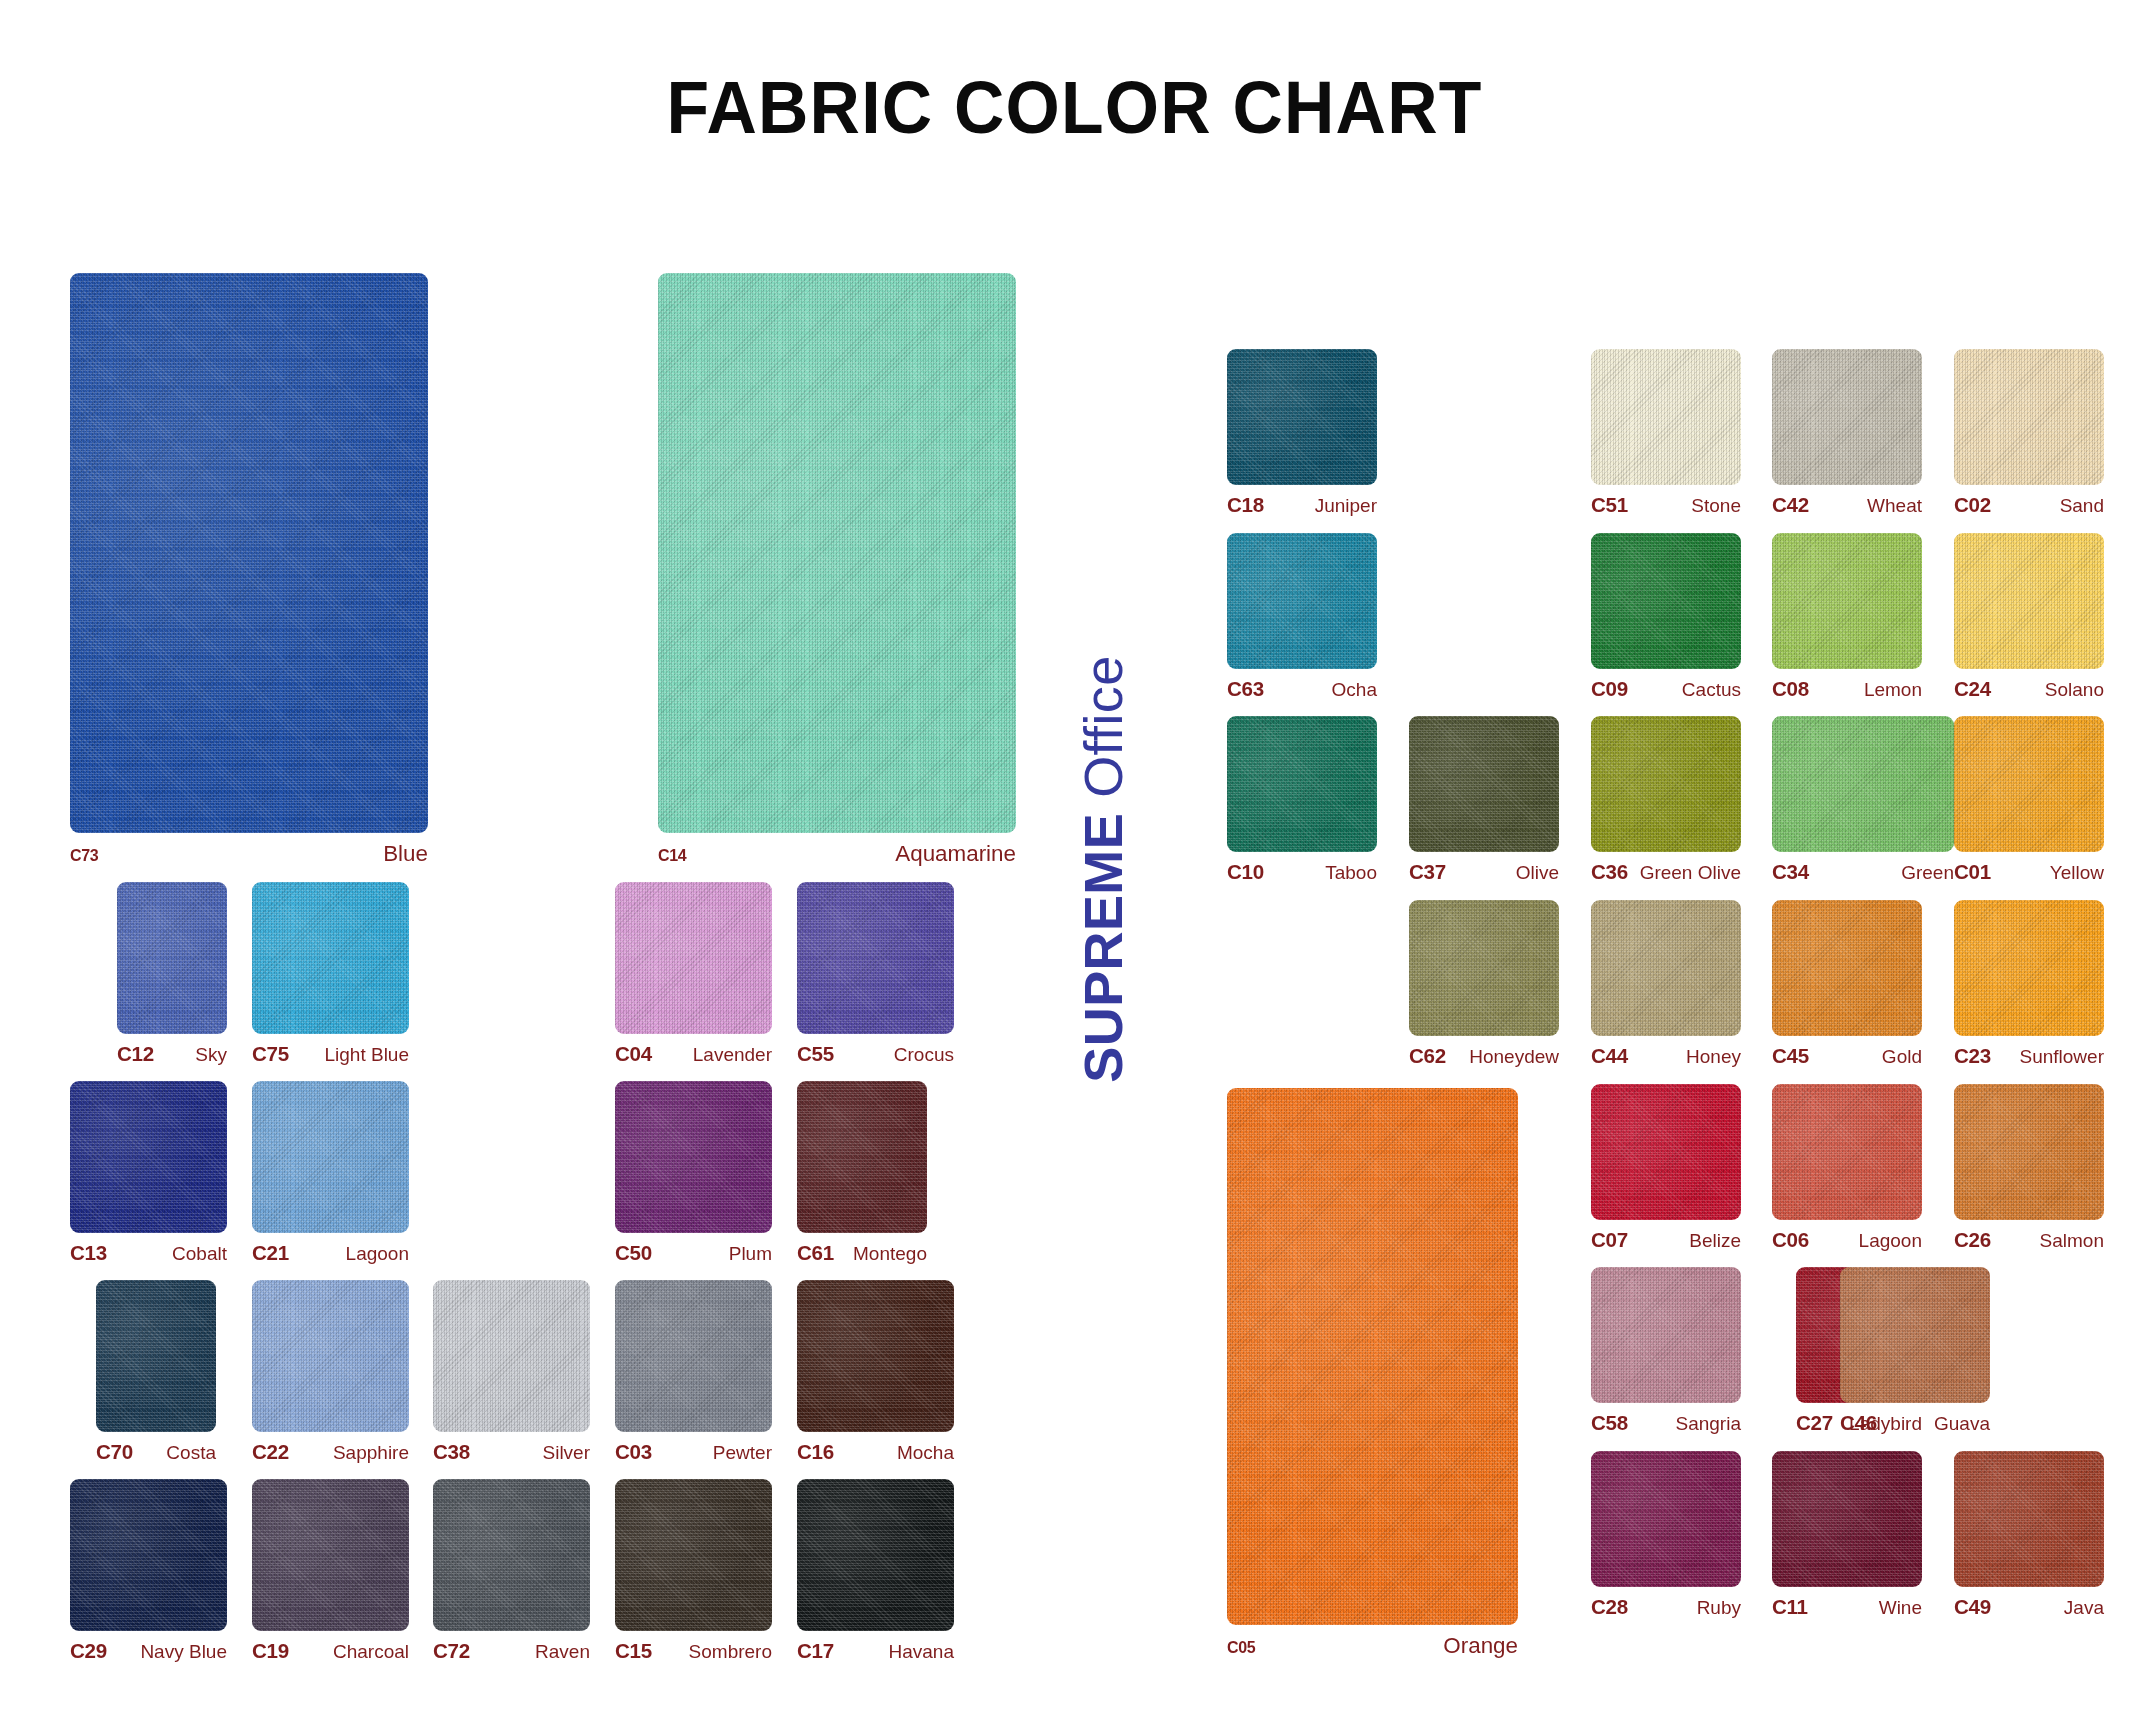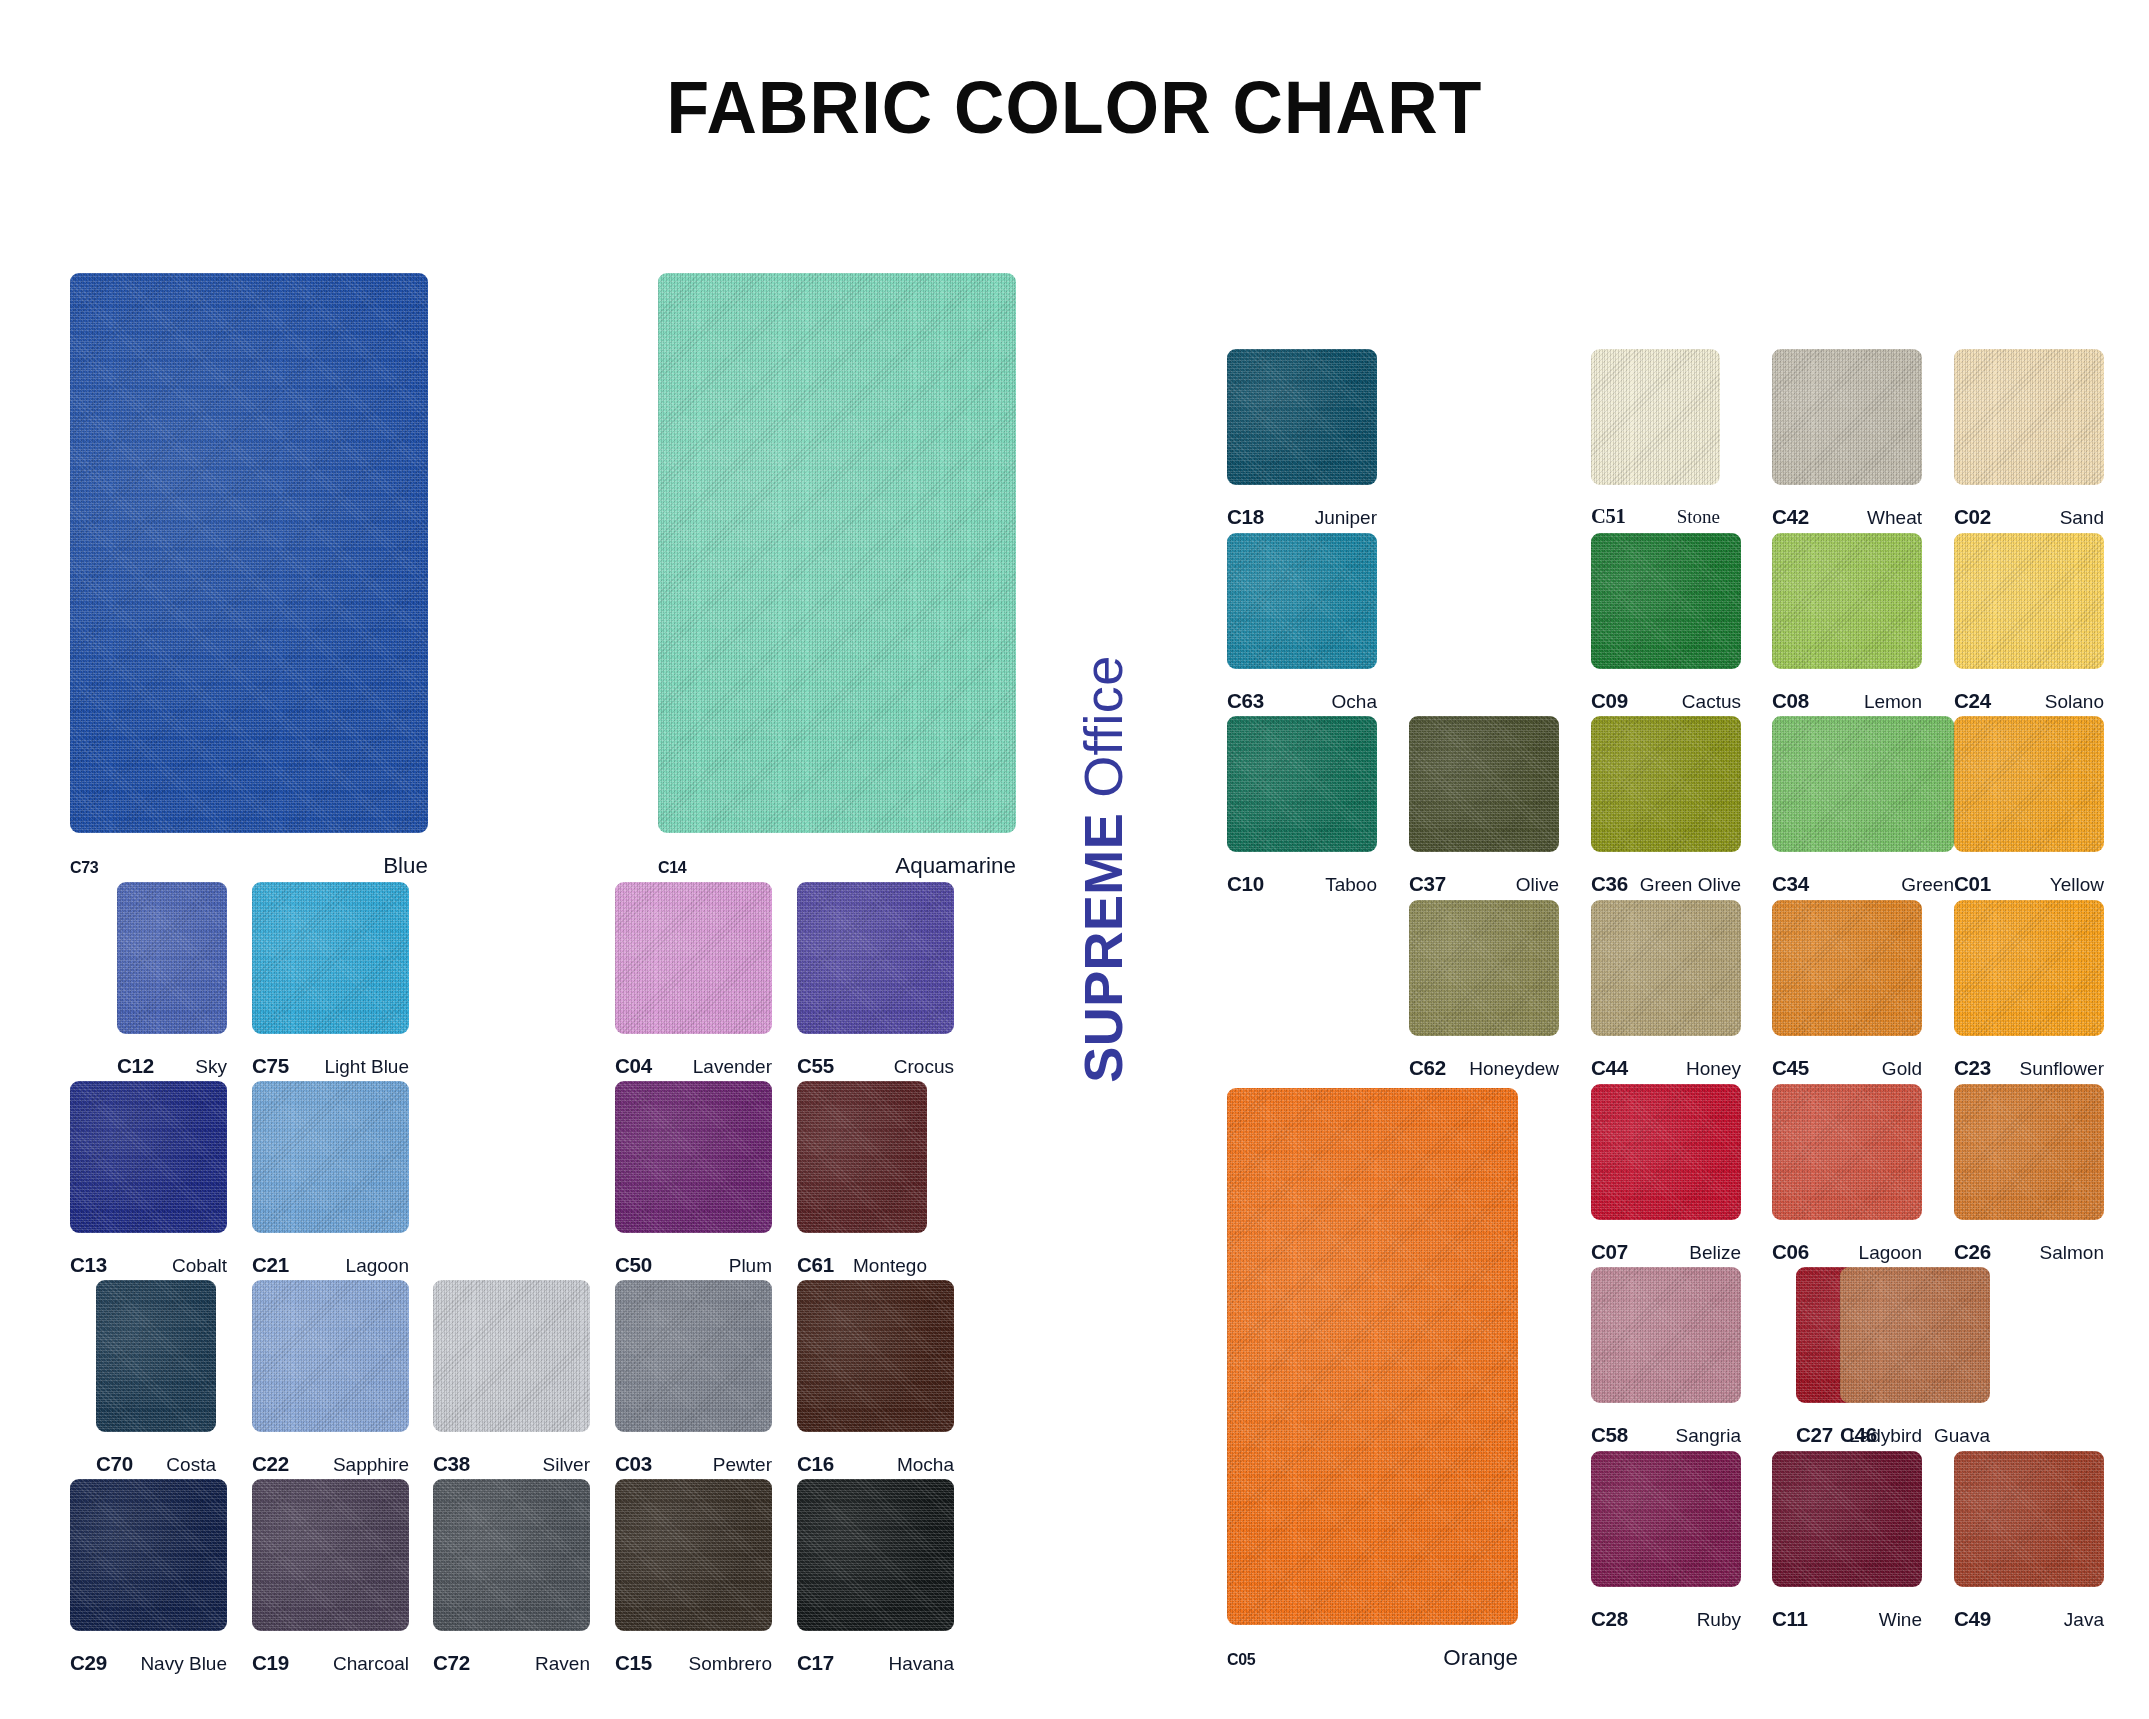--- a/index.html
+++ b/index.html
@@ -54,22 +54,22 @@
       repeating-linear-gradient(45deg, rgba(255,255,255,0.10) 0px, rgba(255,255,255,0.10) 0.9px, rgba(0,0,0,0.00) 0.9px, rgba(0,0,0,0.00) 3.6px),
       repeating-linear-gradient(135deg, rgba(0,0,0,0.10) 0px, rgba(0,0,0,0.10) 0.9px, rgba(0,0,0,0.00) 0.9px, rgba(0,0,0,0.00) 3.6px),
       radial-gradient(circle at 28% 36%, rgba(255,255,255,0.10), rgba(255,255,255,0) 62%);
     pointer-events: none;
   }
 
   .swatch-label {
     display: flex;
     align-items: baseline;
     width: 100%;
-    margin-top: 20px;
-    color: #0f172a;
+    margin-top: 8px;
+    color: #7f1d1d;
   }
   .swatch-code {
     font-weight: 700;
     font-size: 22.4px;
     letter-spacing: -0.3px;
     white-space: nowrap;
   }
   .swatch-name {
     margin-left: auto;
     font-weight: 400;
@@ -261,21 +261,21 @@
           <span class="swatch-name">Havana</span>
         </div>
       </div>
       <div class="swatch-cell grid-cell" style="left: 1227px; top: 349px; width: 150px;">
         <div class="swatch-chip" style="height: 136px; background-color: rgb(13, 80, 104);"></div>
         <div class="swatch-label">
           <span class="swatch-code">C18</span>
           <span class="swatch-name">Juniper</span>
         </div>
       </div>
-      <div class="swatch-cell grid-cell" style="left: 1591px; top: 349px; width: 129px; font-family: Liberation Serif, serif;">
+      <div class="swatch-cell grid-cell" style="left: 1591px; top: 349px; width: 150px;">
         <div class="swatch-chip" style="height: 136px; background-color: rgb(240, 236, 212);"></div>
         <div class="swatch-label">
           <span class="swatch-code">C51</span>
           <span class="swatch-name">Stone</span>
         </div>
       </div>
       <div class="swatch-cell grid-cell" style="left: 1772px; top: 349px; width: 150px;">
         <div class="swatch-chip" style="height: 136px; background-color: rgb(195, 190, 176);"></div>
         <div class="swatch-label">
           <span class="swatch-code">C42</span>

